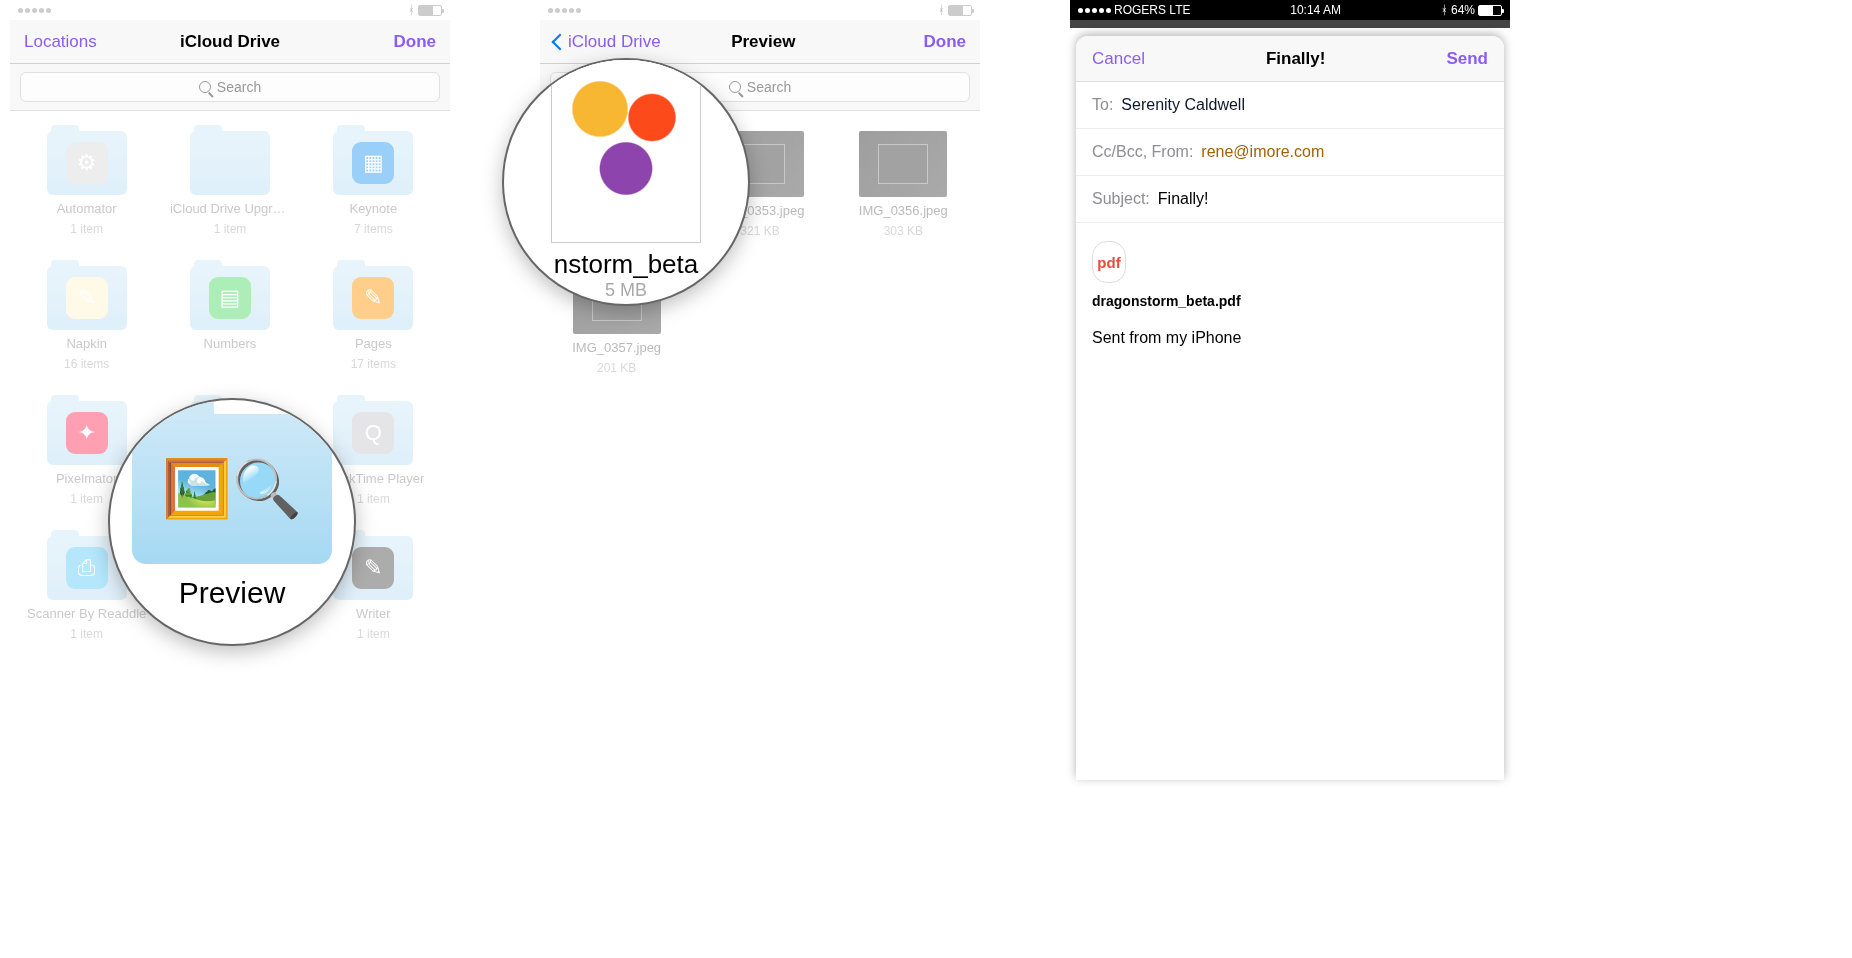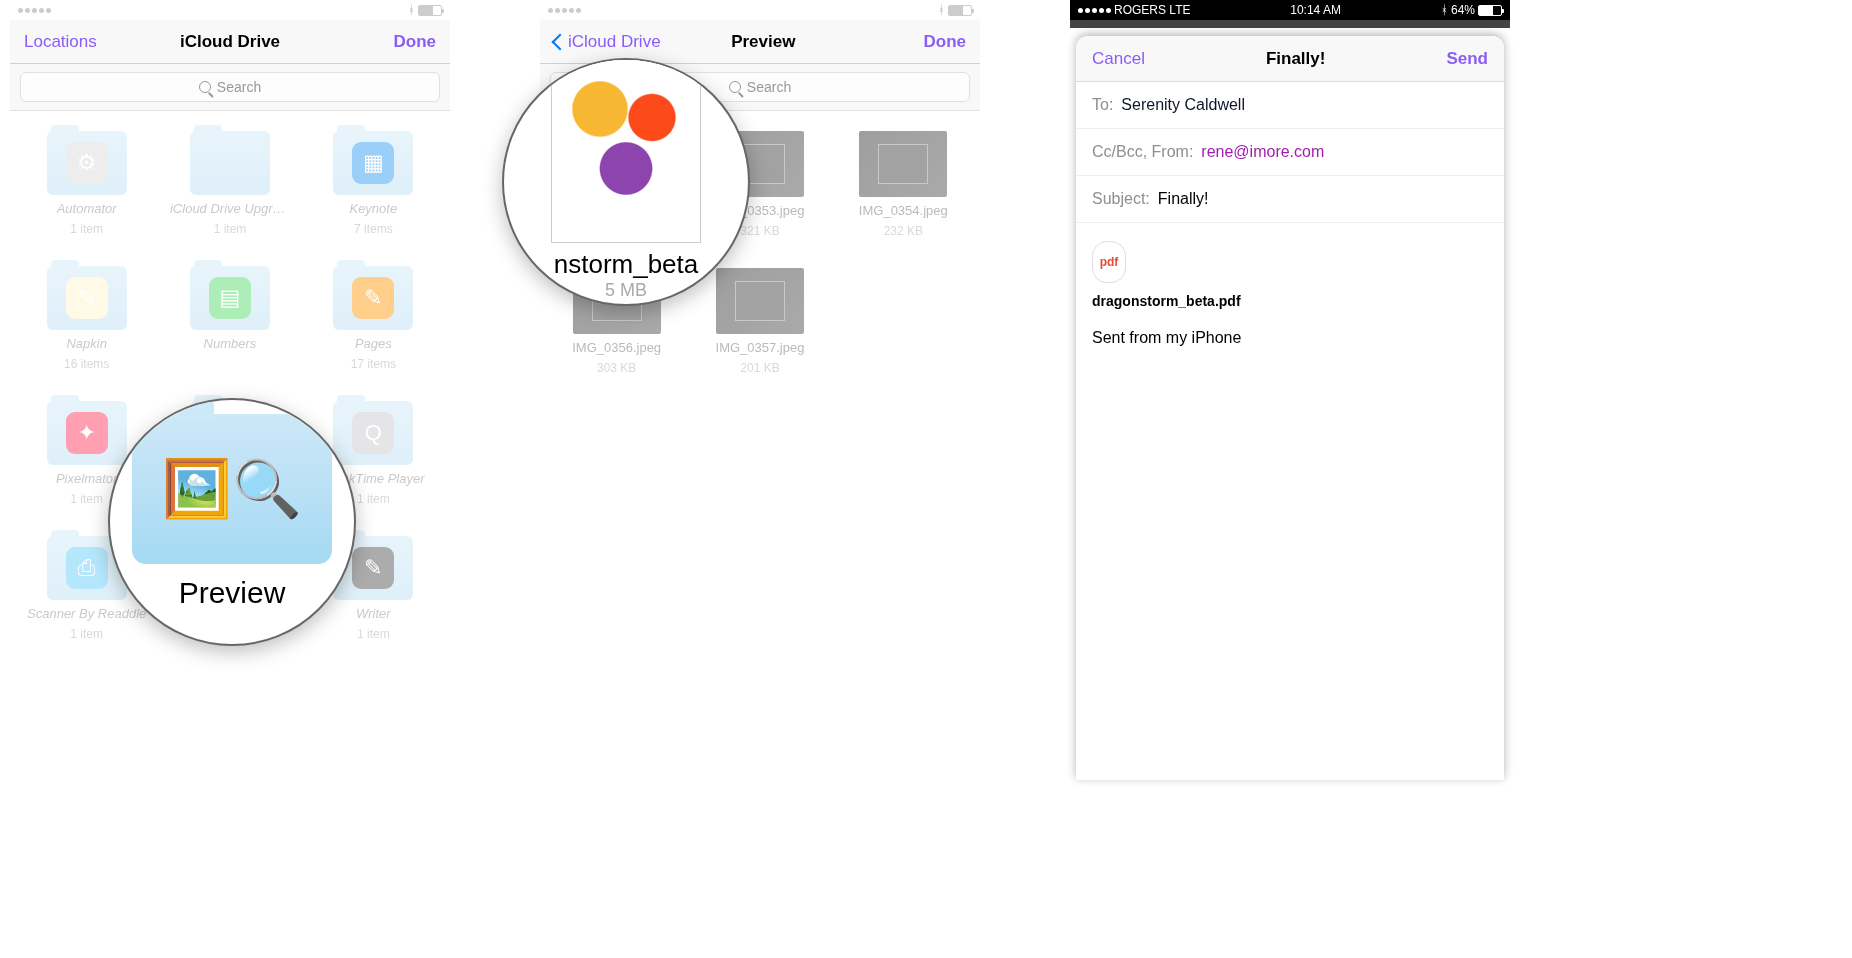--- a/index.html
+++ b/index.html
@@ -90,21 +90,21 @@
   .folder-icon::before {
     content:""; position:absolute; top:-6px; left:4px; width:28px; height:10px;
     background: linear-gradient(#cde8f7,#cde8f7);
     border-radius: 4px 4px 0 0;
   }
   .folder-app {
     width: 42px; height: 42px; border-radius: 9px;
     display:flex; align-items:center; justify-content:center;
     font-size:22px; color:#fff;
   }
-  .folder-name { font-size:13px; color:#888; text-align:right; max-width:120px; overflow:hidden; text-overflow:ellipsis; white-space:nowrap;font-style:italic;}
+  .folder-name { font-size:13px; color:#888; text-align:right; max-width:120px; overflow:hidden; text-overflow:ellipsis; white-space:nowrap;}
   .folder-meta { font-size:12px; color:#aaa; }
 
   .dimmed .folder-item, .dimmed .file-item { opacity: 0.45; }
 
   
   .file-item { display:flex; flex-direction:column; align-items:center; gap:6px; cursor:pointer;}
   .file-thumb {
     width: 88px; height: 66px;
     background: linear-gradient(135deg,#2a2a2a,#444);
     border-radius: 2px;
@@ -198,21 +198,21 @@
   .field-value { color:#000; }
   .field-link { color:#0f172a; }
   .attachment {
     padding: 18px 16px 4px 16px;
     display:flex; flex-direction:column; align-items:flex-start; gap:10px;
   }
   .pdf-badge {
     width: 34px; height: 42px;
     border:1px solid #ddd; border-radius:15px;
     display:flex; align-items:center; justify-content:center;
-    font-size:12px; color:#e74c3c; font-weight:600;
+    font-size:15px; color:#e74c3c; font-weight:600;
   }
   .attachment-name { font-size:14px; font-weight:600; color:#000; }
   .signature { padding: 16px; font-size:16px; color:#000; }
 
   
   .app-automator { background:#d8d8d8; }
   .app-keynote   { background:#2196f3; }
   .app-napkin    { background:#fff3cc; }
   .app-numbers   { background:#4cd964; }
   .app-pages     { background:#ff9500; }
@@ -399,27 +399,20 @@
         <div class="file-thumb">
           <div class="slide"></div>
         </div>
         <div class="file-name">IMG_0353.jpeg</div>
         <div class="file-meta">321 KB</div>
       </div>
       <div class="file-item">
         <div class="file-thumb">
           <div class="slide"></div>
         </div>
-        <div class="file-name">IMG_0354.jpeg</div>
-        <div class="file-meta">232 KB</div>
-      </div>
-      <div class="file-item">
-        <div class="file-thumb">
-          <div class="slide"></div>
-        </div>
         <div class="file-name">IMG_0356.jpeg</div>
         <div class="file-meta">303 KB</div>
       </div>
       <div class="file-item">
         <div class="file-thumb">
           <div class="slide"></div>
         </div>
         <div class="file-name">IMG_0357.jpeg</div>
         <div class="file-meta">201 KB</div>
       </div>
@@ -461,21 +454,21 @@
       <span class="nav-link">Cancel</span>
       <span class="sheet-title">Finally!</span>
       <span class="nav-link bold">Send</span>
     </div>
     <div class="field">
       <span class="field-label">To:</span>
       <span class="field-link">Serenity Caldwell</span>
     </div>
     <div class="field">
       <span class="field-label">Cc/Bcc, From:</span>
-      <span class="field-value" style="color:#a21caf">rene@imore.com</span>
+      <span class="field-value" style="color:#a16207">rene@imore.com</span>
     </div>
     <div class="field">
       <span class="field-label">Subject:</span>
       <span class="field-value">Finally!</span>
     </div>
     <div class="attachment">
       <div class="pdf-badge">pdf</div>
       <div class="attachment-name">dragonstorm_beta.pdf</div>
     </div>
     <div class="signature">Sent from my iPhone</div>

